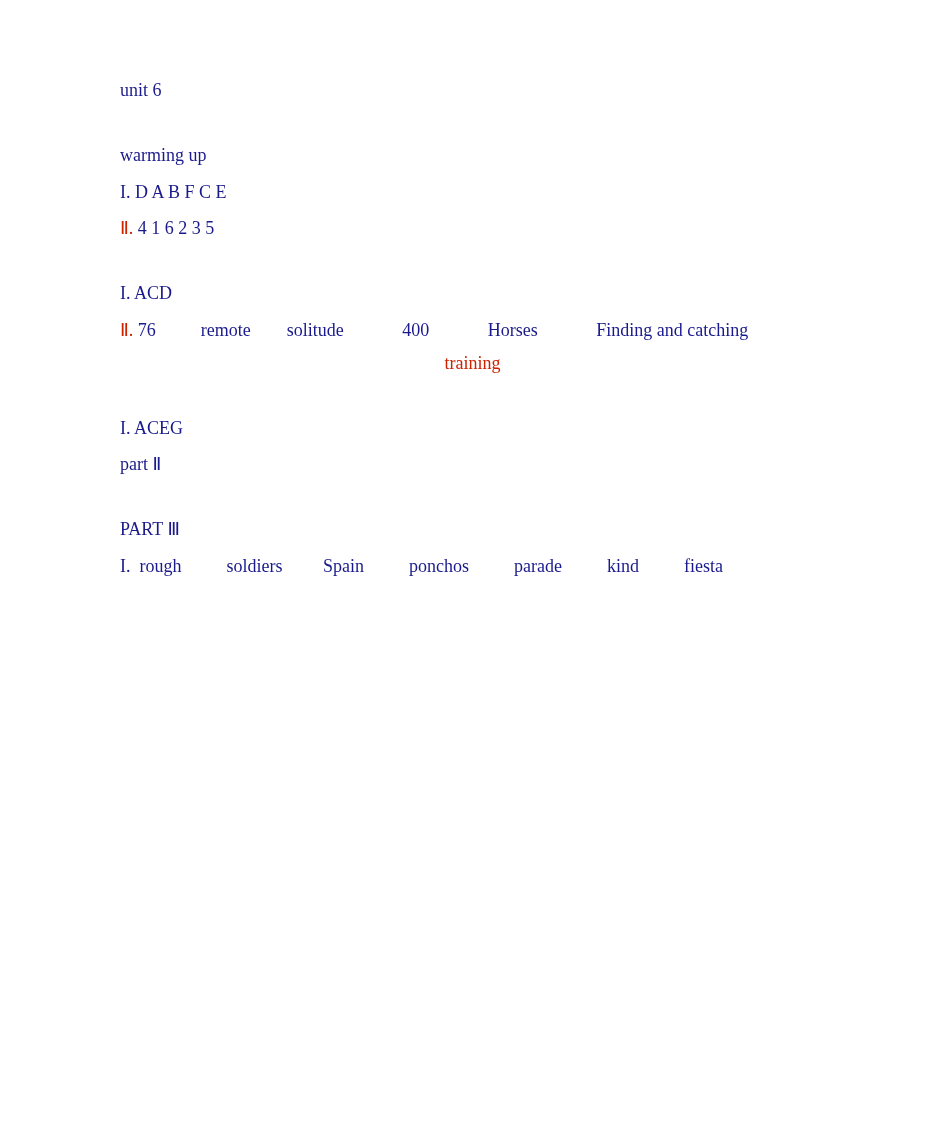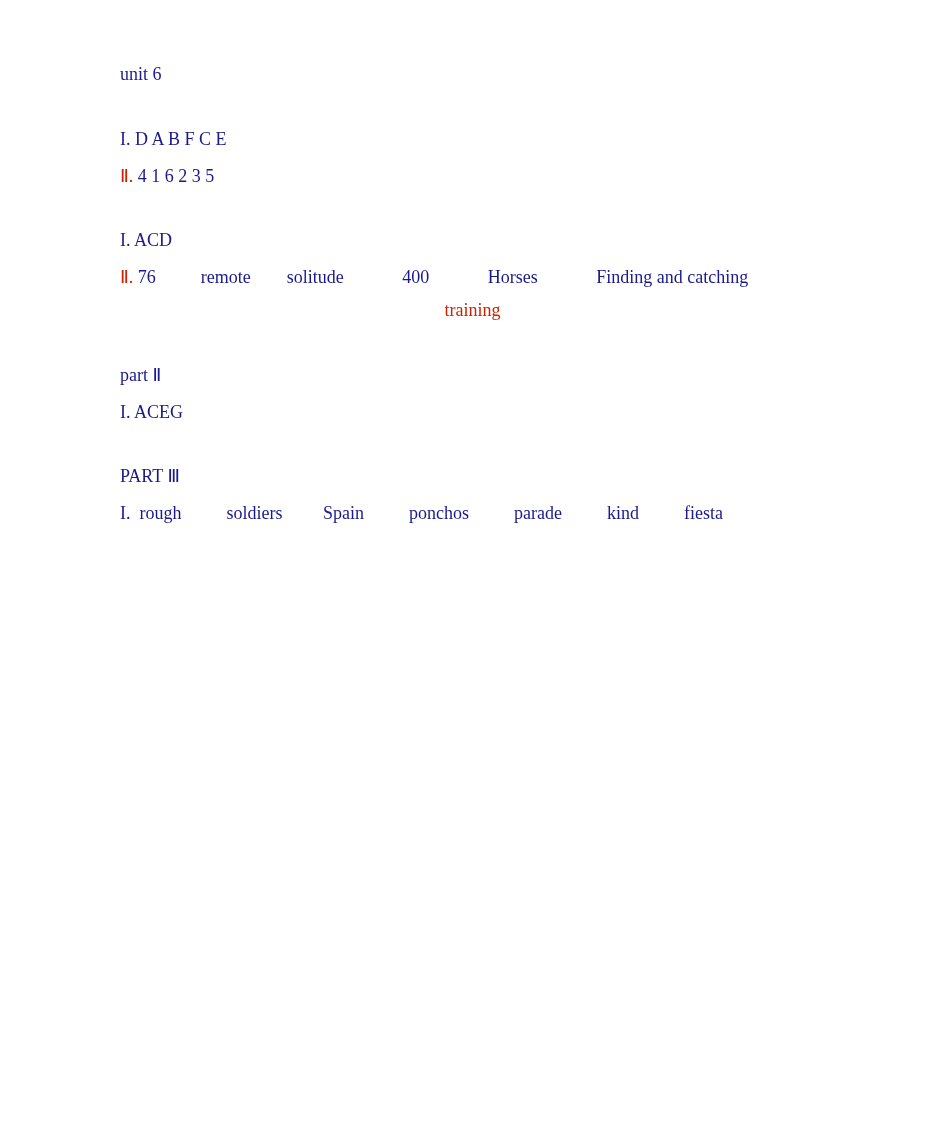--- a/index.html
+++ b/index.html
@@ -17,20 +17,21 @@
       min-height: 1123px;
     }
 
     .page-container {
       padding: 60px 120px 60px 120px;
       line-height: 1.6;
     }
 
     .section {
       margin-bottom: 36px;
+      margin-top: 16px;
     }
 
     .section-line {
       display: block;
       margin-bottom: 8px;
     }
 
     
     .blue { color: #1a1a8c; }
     .red  { color: #cc2200; }
@@ -50,43 +51,46 @@
 <body>
 
 <div class="page-container">
 
   <div class="section">
     <span class="blue">unit  6</span>
   </div>
 
   <div class="section">
     <div class="section-line">
+      <span class="blue">warming  up</span>
+    </div>
+    <div class="section-line">
       <span class="roman-blue blue">I.</span><span class="blue"> D A B F C E</span>
     </div>
     <div class="section-line">
       <span class="roman-red">Ⅱ.</span><span class="blue"> 4 1 6 2 3 5</span>
     </div>
   </div>
 
   <div class="section">
     <div class="section-line">
       <span class="roman-blue blue">I.</span><span class="blue"> ACD</span>
     </div>
     <div class="section-line">
       <span class="roman-red">Ⅱ.</span><span class="blue"> 76&nbsp;&nbsp;&nbsp;&nbsp;&nbsp;&nbsp;&nbsp;&nbsp;&nbsp;&nbsp;remote&nbsp;&nbsp;&nbsp;&nbsp;&nbsp;&nbsp;&nbsp;&nbsp;solitude&nbsp;&nbsp;&nbsp;&nbsp;&nbsp;&nbsp;&nbsp;&nbsp;&nbsp;&nbsp;&nbsp;&nbsp;&nbsp;400&nbsp;&nbsp;&nbsp;&nbsp;&nbsp;&nbsp;&nbsp;&nbsp;&nbsp;&nbsp;&nbsp;&nbsp;&nbsp;Horses&nbsp;&nbsp;&nbsp;&nbsp;&nbsp;&nbsp;&nbsp;&nbsp;&nbsp;&nbsp;&nbsp;&nbsp;&nbsp;Finding and catching</span>
       <span class="red wrap-line">training</span>
     </div>
   </div>
 
   <div class="section">
     <div class="section-line">
-      <span class="blue">part  Ⅱ</span>
+      <span class="roman-blue blue">I.</span><span class="blue"> ACEG</span>
     </div>
     <div class="section-line">
-      <span class="roman-blue blue">I.</span><span class="blue"> ACEG</span>
+      <span class="blue">part  Ⅱ</span>
     </div>
   </div>
 
   <div class="section">
     <div class="section-line">
       <span class="blue">PART  Ⅲ</span>
     </div>
     <div class="section-line">
       <span class="roman-blue blue">I.</span><span class="blue">&nbsp;&nbsp;rough&nbsp;&nbsp;&nbsp;&nbsp;&nbsp;&nbsp;&nbsp;&nbsp;&nbsp;&nbsp;soldiers&nbsp;&nbsp;&nbsp;&nbsp;&nbsp;&nbsp;&nbsp;&nbsp;&nbsp;Spain&nbsp;&nbsp;&nbsp;&nbsp;&nbsp;&nbsp;&nbsp;&nbsp;&nbsp;&nbsp;ponchos&nbsp;&nbsp;&nbsp;&nbsp;&nbsp;&nbsp;&nbsp;&nbsp;&nbsp;&nbsp;parade&nbsp;&nbsp;&nbsp;&nbsp;&nbsp;&nbsp;&nbsp;&nbsp;&nbsp;&nbsp;kind&nbsp;&nbsp;&nbsp;&nbsp;&nbsp;&nbsp;&nbsp;&nbsp;&nbsp;&nbsp;fiesta</span>
     </div>

